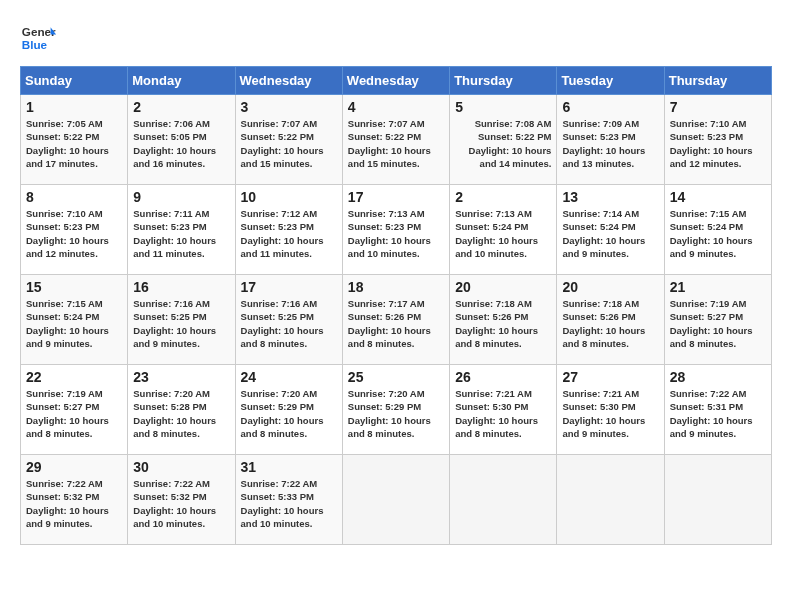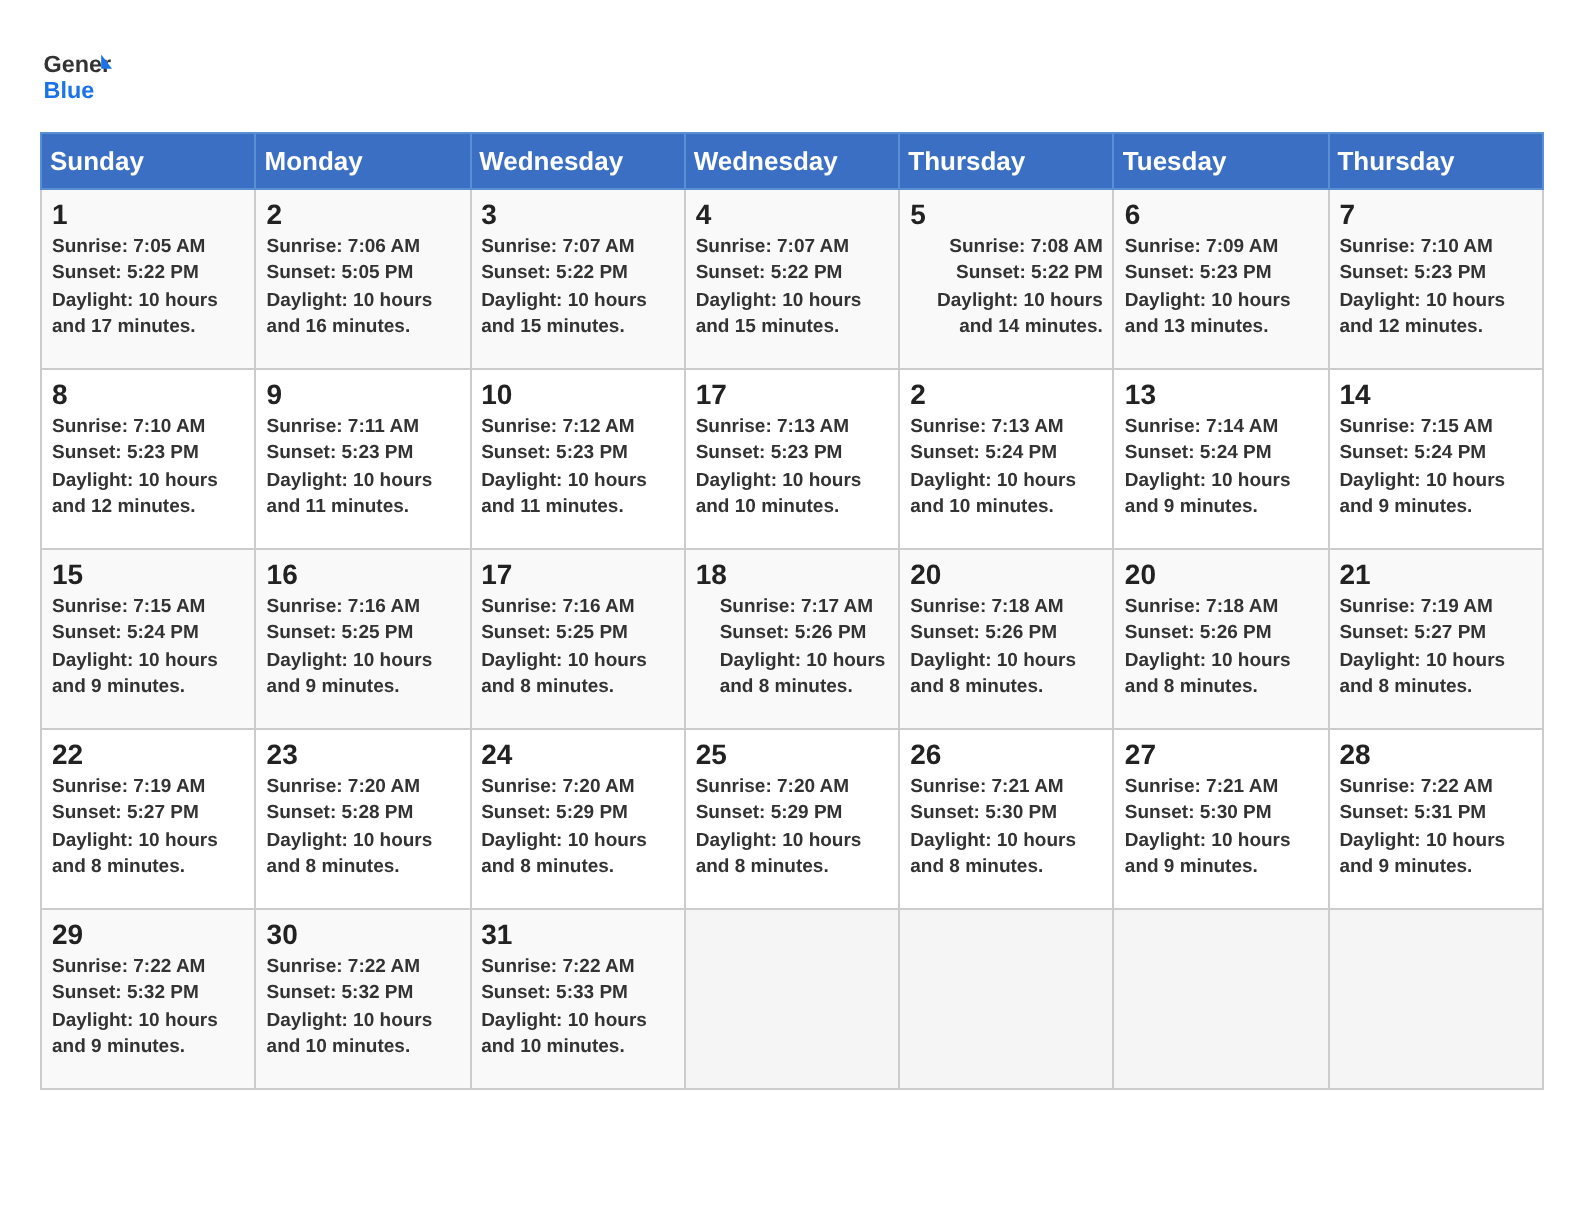--- a/index.html
+++ b/index.html
@@ -212,21 +212,21 @@
 Daylight: 10 hours and 9 minutes.</div>
         </td>
         <td>
           <span class="day-num">17</span>
           <div class="day-detail" style="white-space: pre-line;">Sunrise: 7:16 AM
 Sunset: 5:25 PM
 Daylight: 10 hours and 8 minutes.</div>
         </td>
         <td>
           <span class="day-num">18</span>
-          <div class="day-detail" style="white-space: pre-line; margin-left: 12px;">Sunrise: 7:17 AM
+          <div class="day-detail" style="white-space: pre-line;">Sunrise: 7:17 AM
 Sunset: 5:26 PM
 Daylight: 10 hours and 8 minutes.</div>
         </td>
         <td>
           <span class="day-num">20</span>
           <div class="day-detail" style="white-space: pre-line;">Sunrise: 7:18 AM
 Sunset: 5:26 PM
 Daylight: 10 hours and 8 minutes.</div>
         </td>
         <td>

